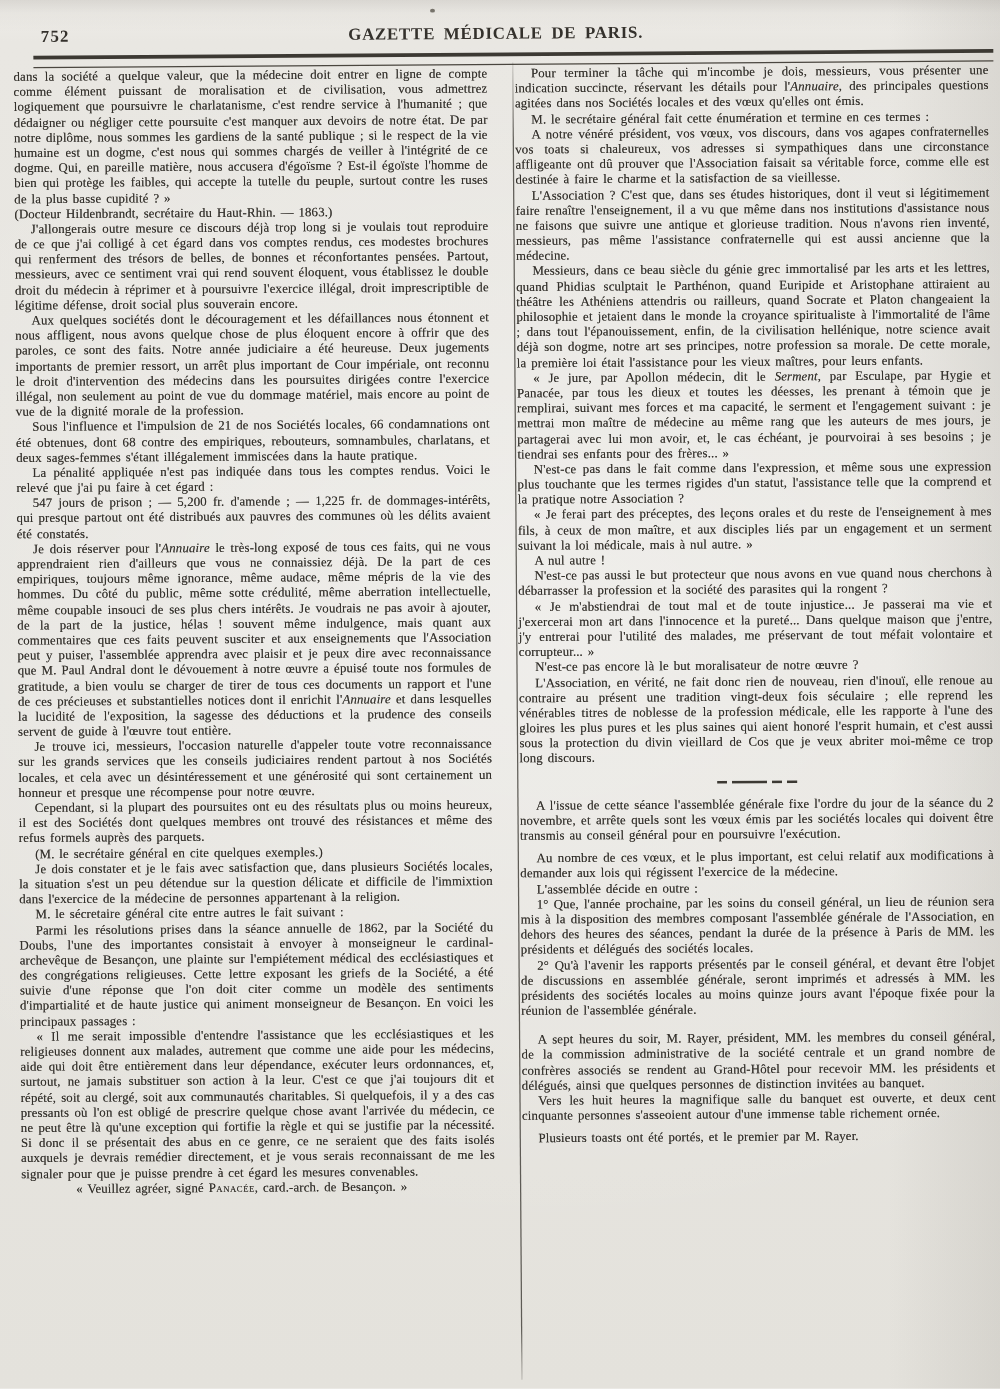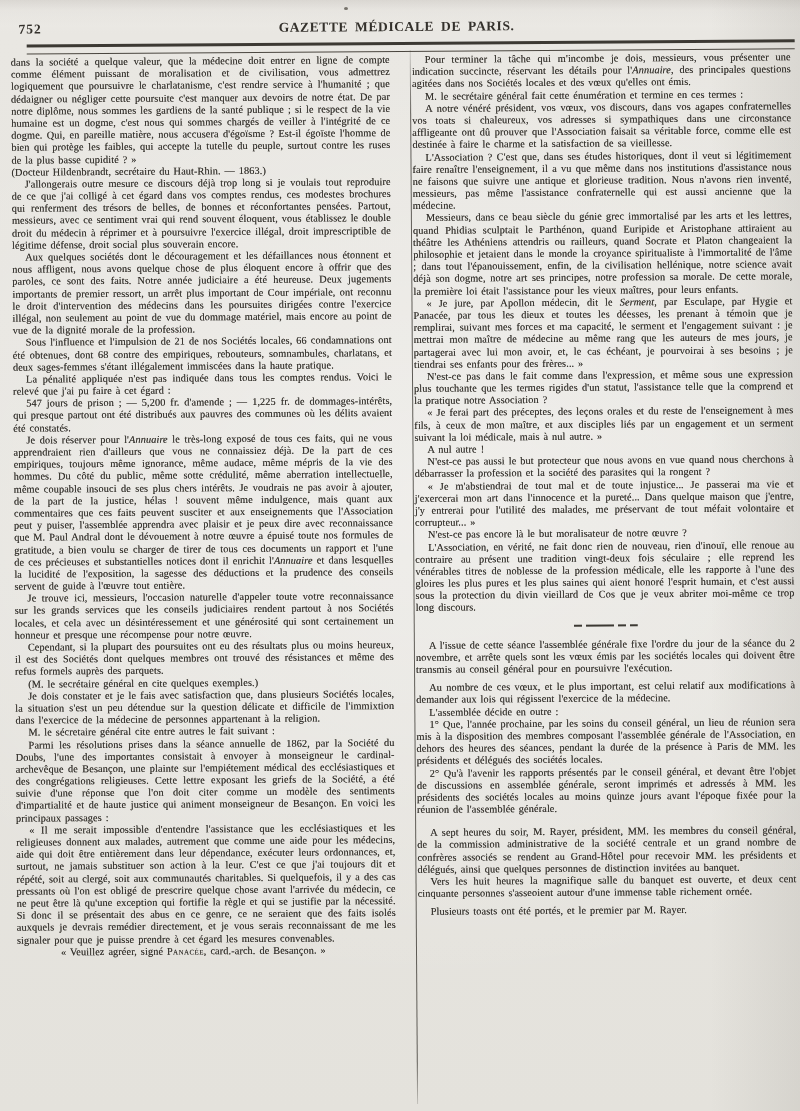--- a/index.html
+++ b/index.html
@@ -14,21 +14,21 @@
   
   .edge-shade{position:absolute;left:0;right:0;top:0;height:26px;pointer-events:none;
     background:linear-gradient(180deg, rgba(120,115,105,0.18) 0%, rgba(120,115,105,0.05) 40%, rgba(0,0,0,0) 100%);}
   .corner-shade{position:absolute;right:0;top:0;width:90px;height:1111px;pointer-events:none;
     background:linear-gradient(270deg, rgba(110,105,96,0.12), rgba(0,0,0,0));}
   .speck{position:absolute;left:344px;top:7px;width:4px;height:3px;background:#5a564e;border-radius:50%;opacity:.8;}
 
   .scan{position:absolute;left:0;top:0;width:800px;height:1111px;
     transform:rotate(-0.4deg);transform-origin:400px 520px;}
 
-  .page-number{position:absolute;left:22px;top:19px;font-size:13.5px;font-weight:bold;letter-spacing:1px;}
+  .page-number{position:absolute;left:36px;top:19px;font-size:13.5px;font-weight:bold;letter-spacing:1px;}
   .journal-title{position:absolute;left:0;right:0;top:19px;text-align:center;
     font-size:13.5px;font-weight:bold;letter-spacing:0.6px;word-spacing:3px;}
   .head-rule{position:absolute;left:30px;right:2px;top:42px;height:6px;
     border-top:3px solid #3c3933;border-bottom:1px solid #4a463f;}
 
   .columns{position:absolute;left:14px;top:54px;width:780px;display:flex;}
   .col{width:380px;
     font-size:10.3px;line-height:12.18px;text-align:justify;
     word-spacing:1.2px;letter-spacing:0.1px;
     text-shadow:0 0 0.5px rgba(52,49,44,0.65);

